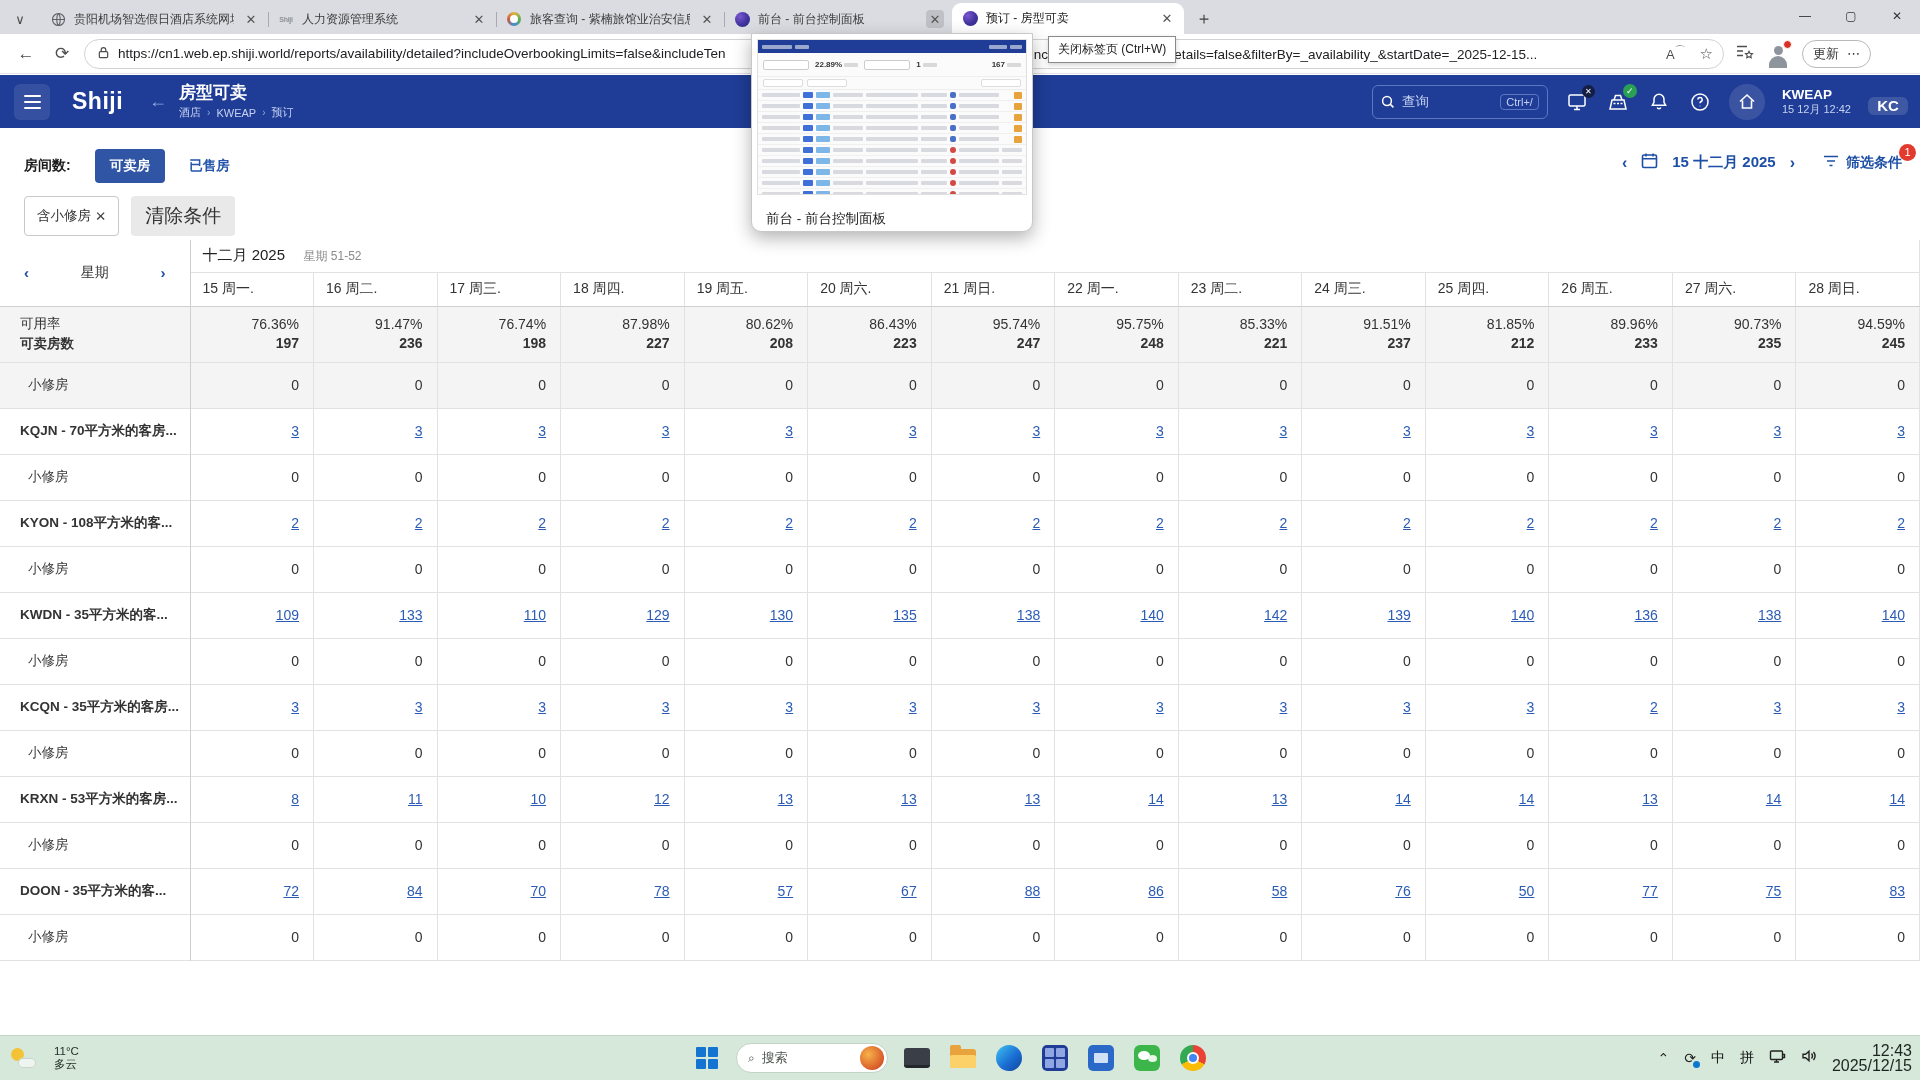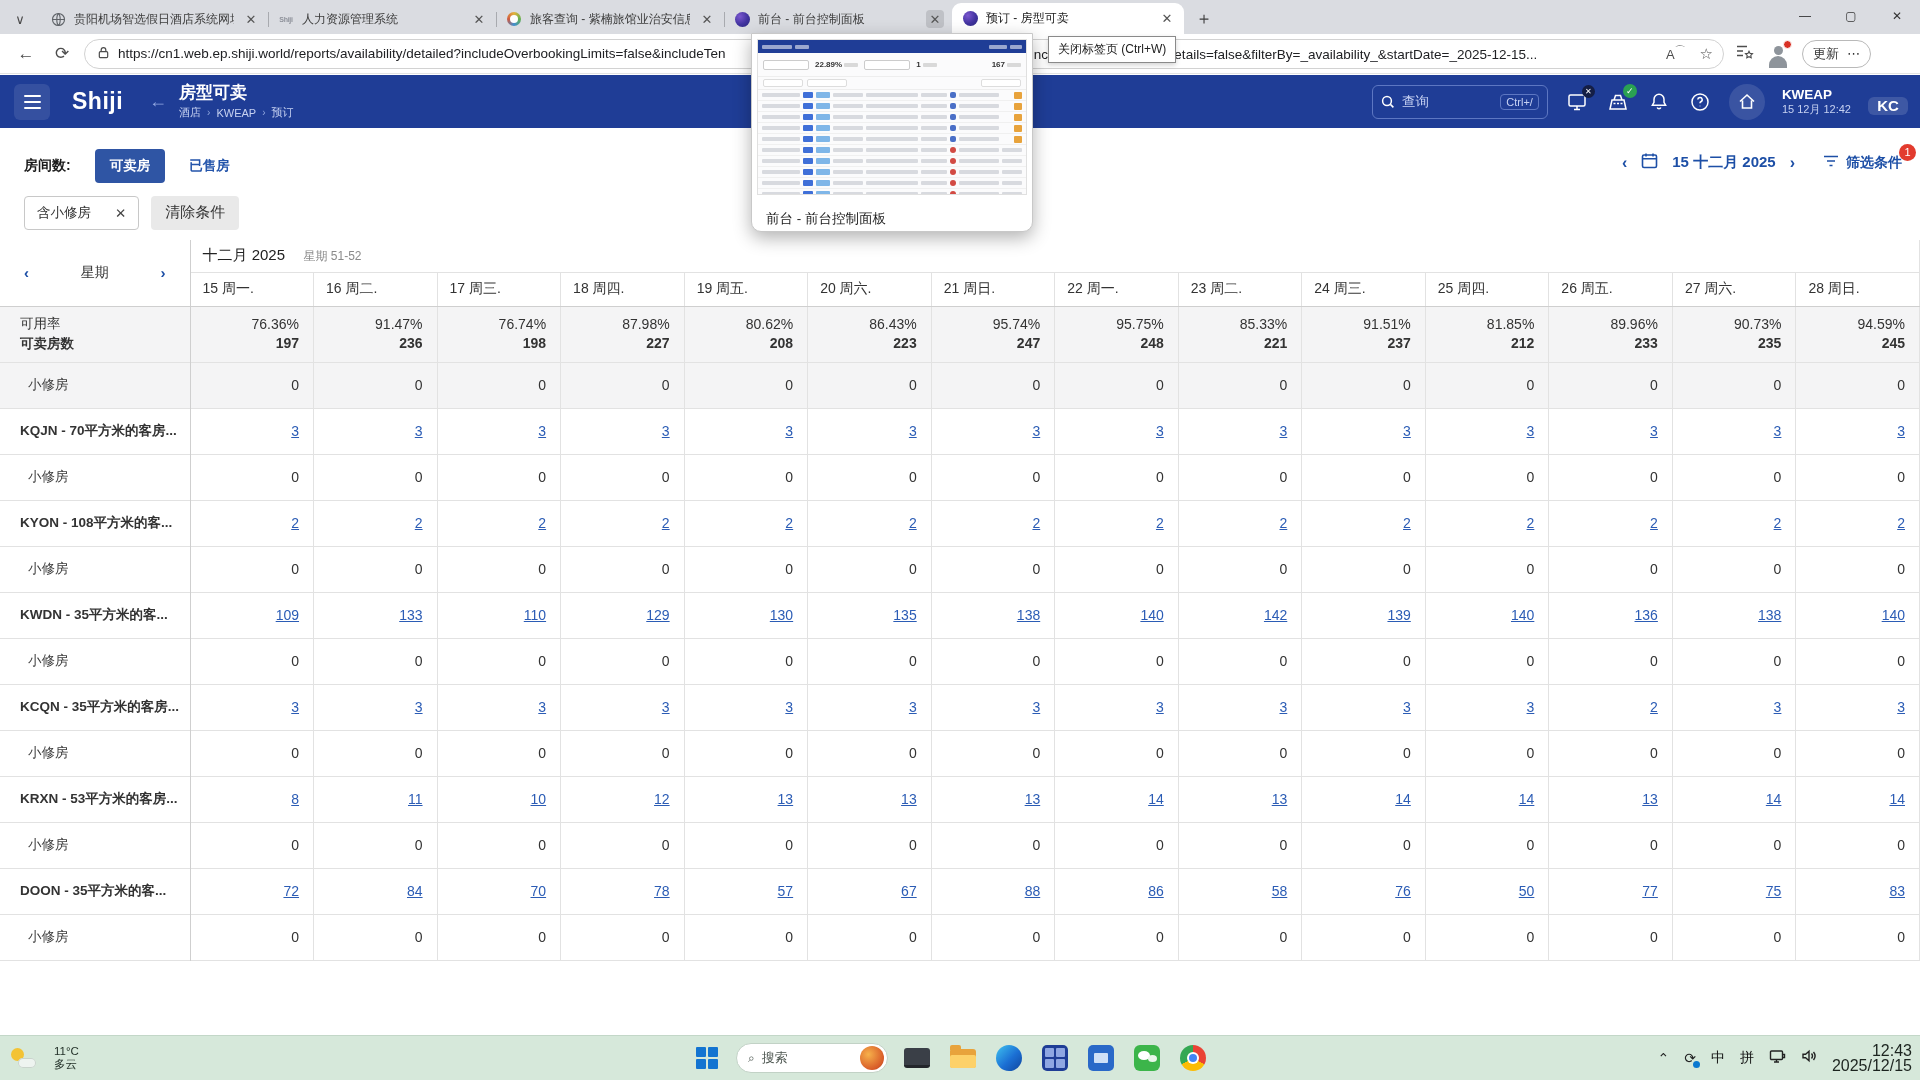--- a/index.html
+++ b/index.html
@@ -74,23 +74,23 @@
   .btn-active { background:var(--active-blue,#2f55a4); color:#fff; font-size:13.5px; font-weight:bold; padding:8px 15px; border-radius:4px; }
   .btn-ghost { color:#2455ab; font-size:13.5px; font-weight:bold; }
   .date-nav { position:absolute; top:24px; right:18px; display:flex; align-items:center; gap:14px; color:#1d4fa6; }
   .chev { font-size:16px; font-weight:bold; color:#1d4fa6; }
   .date-text { font-size:15px; font-weight:bold; }
   .cal-ico svg, .flt-ico svg { stroke:#1d4fa6; fill:none; stroke-width:1.6; }
   .filter-btn { display:flex; align-items:center; gap:7px; position:relative; margin-left:14px; }
   .filter-btn .f-txt { font-size:14px; font-weight:bold; color:#1d4fa6; }
   .f-badge { position:absolute; top:-10px; right:-14px; width:17px; height:17px; border-radius:50%; background:var(--badge-red,#e23b2e); color:#fff; font-size:11px; display:flex; align-items:center; justify-content:center; }
   .filter-row2 { position:absolute; top:68px; left:24px; display:flex; gap:12px; }
-  .chip { display:flex; align-items:center; gap:24px; border:1px solid #c8c8c8; background:#fff; border-radius:4px; padding:7px 12px; font-size:13.5px; color:#333; }
+  .chip { display:flex; align-items:center; gap:4px; border:1px solid #c8c8c8; background:#fff; border-radius:4px; padding:7px 12px; font-size:13.5px; color:#333; }
   .chip .x { font-weight:bold; color:#444; }
-  .chip-gray { background:#e9e9e9; border:none; border-radius:4px; padding:7px 14px; font-size:15px; color:#333; }
+  .chip-gray { background:#e9e9e9; border:none; border-radius:4px; padding:7px 14px; font-size:19px; color:#333; }
 
   
   .table-wrap { position:absolute; top:240px; left:0; width:1920px; }
   table.avail { width:100%; border-collapse:collapse; table-layout:fixed; }
   table.avail col.first { width:190px; }
   th, td { border-right:1px solid #e2e2e2; }
   .corner { border-bottom:1px solid #cfcfcf; border-right:1px solid #cfcfcf; height:66px; vertical-align:middle; }
   .corner-in { display:flex; align-items:center; justify-content:space-between; padding:0 24px; }
   .corner-in .wk { font-size:14px; color:#333; font-weight:normal; }
   .corner-in .chev { font-size:15px; }

